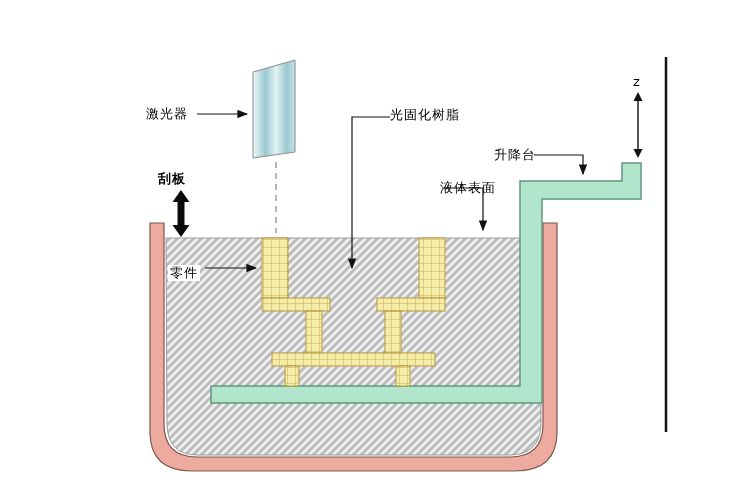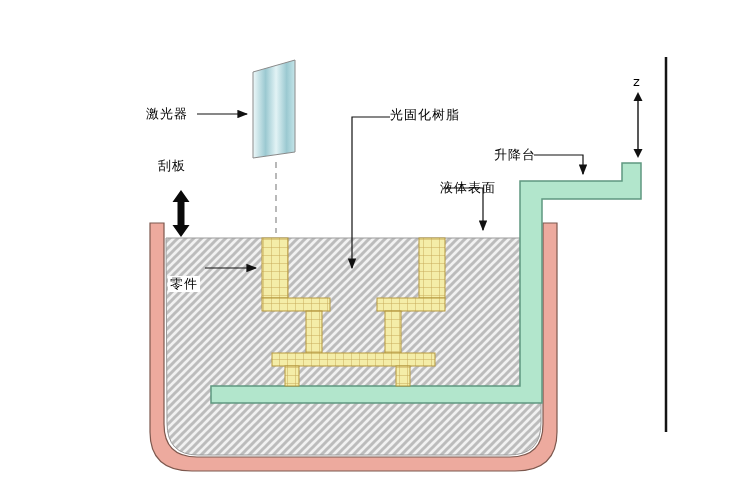--- a/index.html
+++ b/index.html
@@ -86,20 +86,20 @@
     </g>
 
     <g>
       <line x1="638" y1="99" x2="638" y2="151" stroke="#111" stroke-width="1.4"></line>
       <polygon points="638,92 633.5,101 642.5,101" fill="#111"></polygon>
       <polygon points="638,158 633.5,149 642.5,149" fill="#111"></polygon>
     </g>
   </svg>
 
   <div class="label" style="left:146px;top:106px;">激光器</div>
-  <div class="label" style="left:158px;top:158px;">刮板</div>
+  <div class="label" style="left:158px;top:171px;font-weight:bold;">刮板</div>
   <div class="label" style="left:390px;top:108px;font-family:Liberation Mono, monospace;">光固化树脂</div>
   <div class="label" style="left:396px;top:180px;margin-left:44px;">液体表面</div>
   <div class="label" style="left:494px;top:147px;">升降台</div>
-  <div class="label boxed" style="left:168px;top:276px;font-family:Liberation Serif, serif;">零件</div>
+  <div class="label boxed" style="left:168px;top:265px;font-family:Liberation Serif, serif;">零件</div>
   <div class="label z-label" style="left:633px;top:74px;">z</div>
 
 </div>
 
 </body></html>

